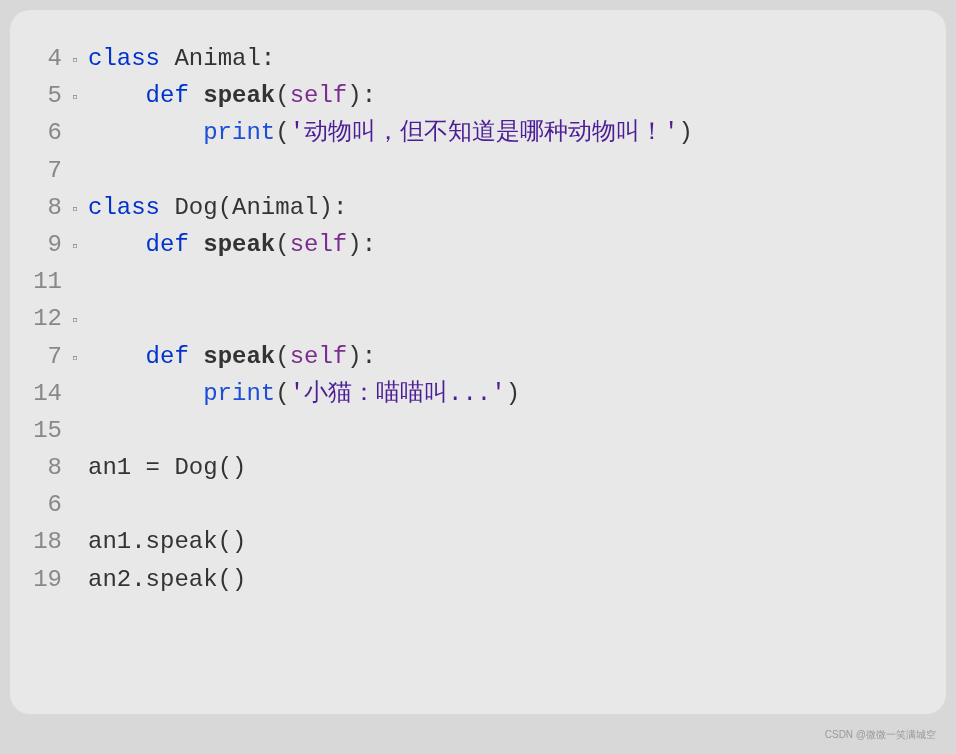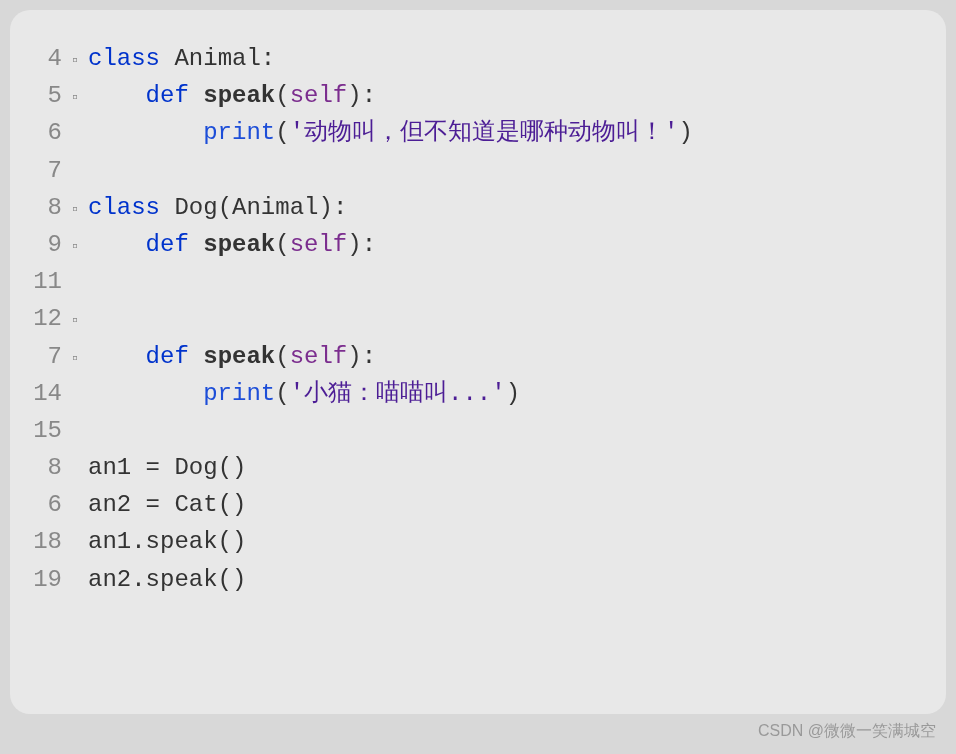--- a/index.html
+++ b/index.html
@@ -70,21 +70,21 @@
       color: #333;
     }
     .string {
       color: #4c1d95;
     }
     .watermark {
       position: absolute;
       bottom: 12px;
       right: 20px;
       color: #999;
-      font-size: 16px;
+      font-size: 10px;
       font-family: Arial, sans-serif;
     }
   </style>
 </head>
 <body>
 
 <div class="code-container">
 
   <div class="code-line">
     <span class="line-number">4</span>
@@ -154,21 +154,20 @@
 
   <div class="code-line">
     <span class="line-number">8</span>
     <span class="fold-marker"> </span>
     <span class="code-content"><span>an1</span><span> = </span><span>Dog()</span></span>
   </div>
 
   <div class="code-line">
     <span class="line-number">6</span>
     <span class="fold-marker"> </span>
-    <span class="code-content"><span>an2</span><span> = </span><span>Cat()</span></span>
   </div>
 
   <div class="code-line">
     <span class="line-number">18</span>
     <span class="fold-marker"> </span>
     <span class="code-content"><span>an1.speak()</span></span>
   </div>
 
   <div class="code-line">
     <span class="line-number">19</span>

